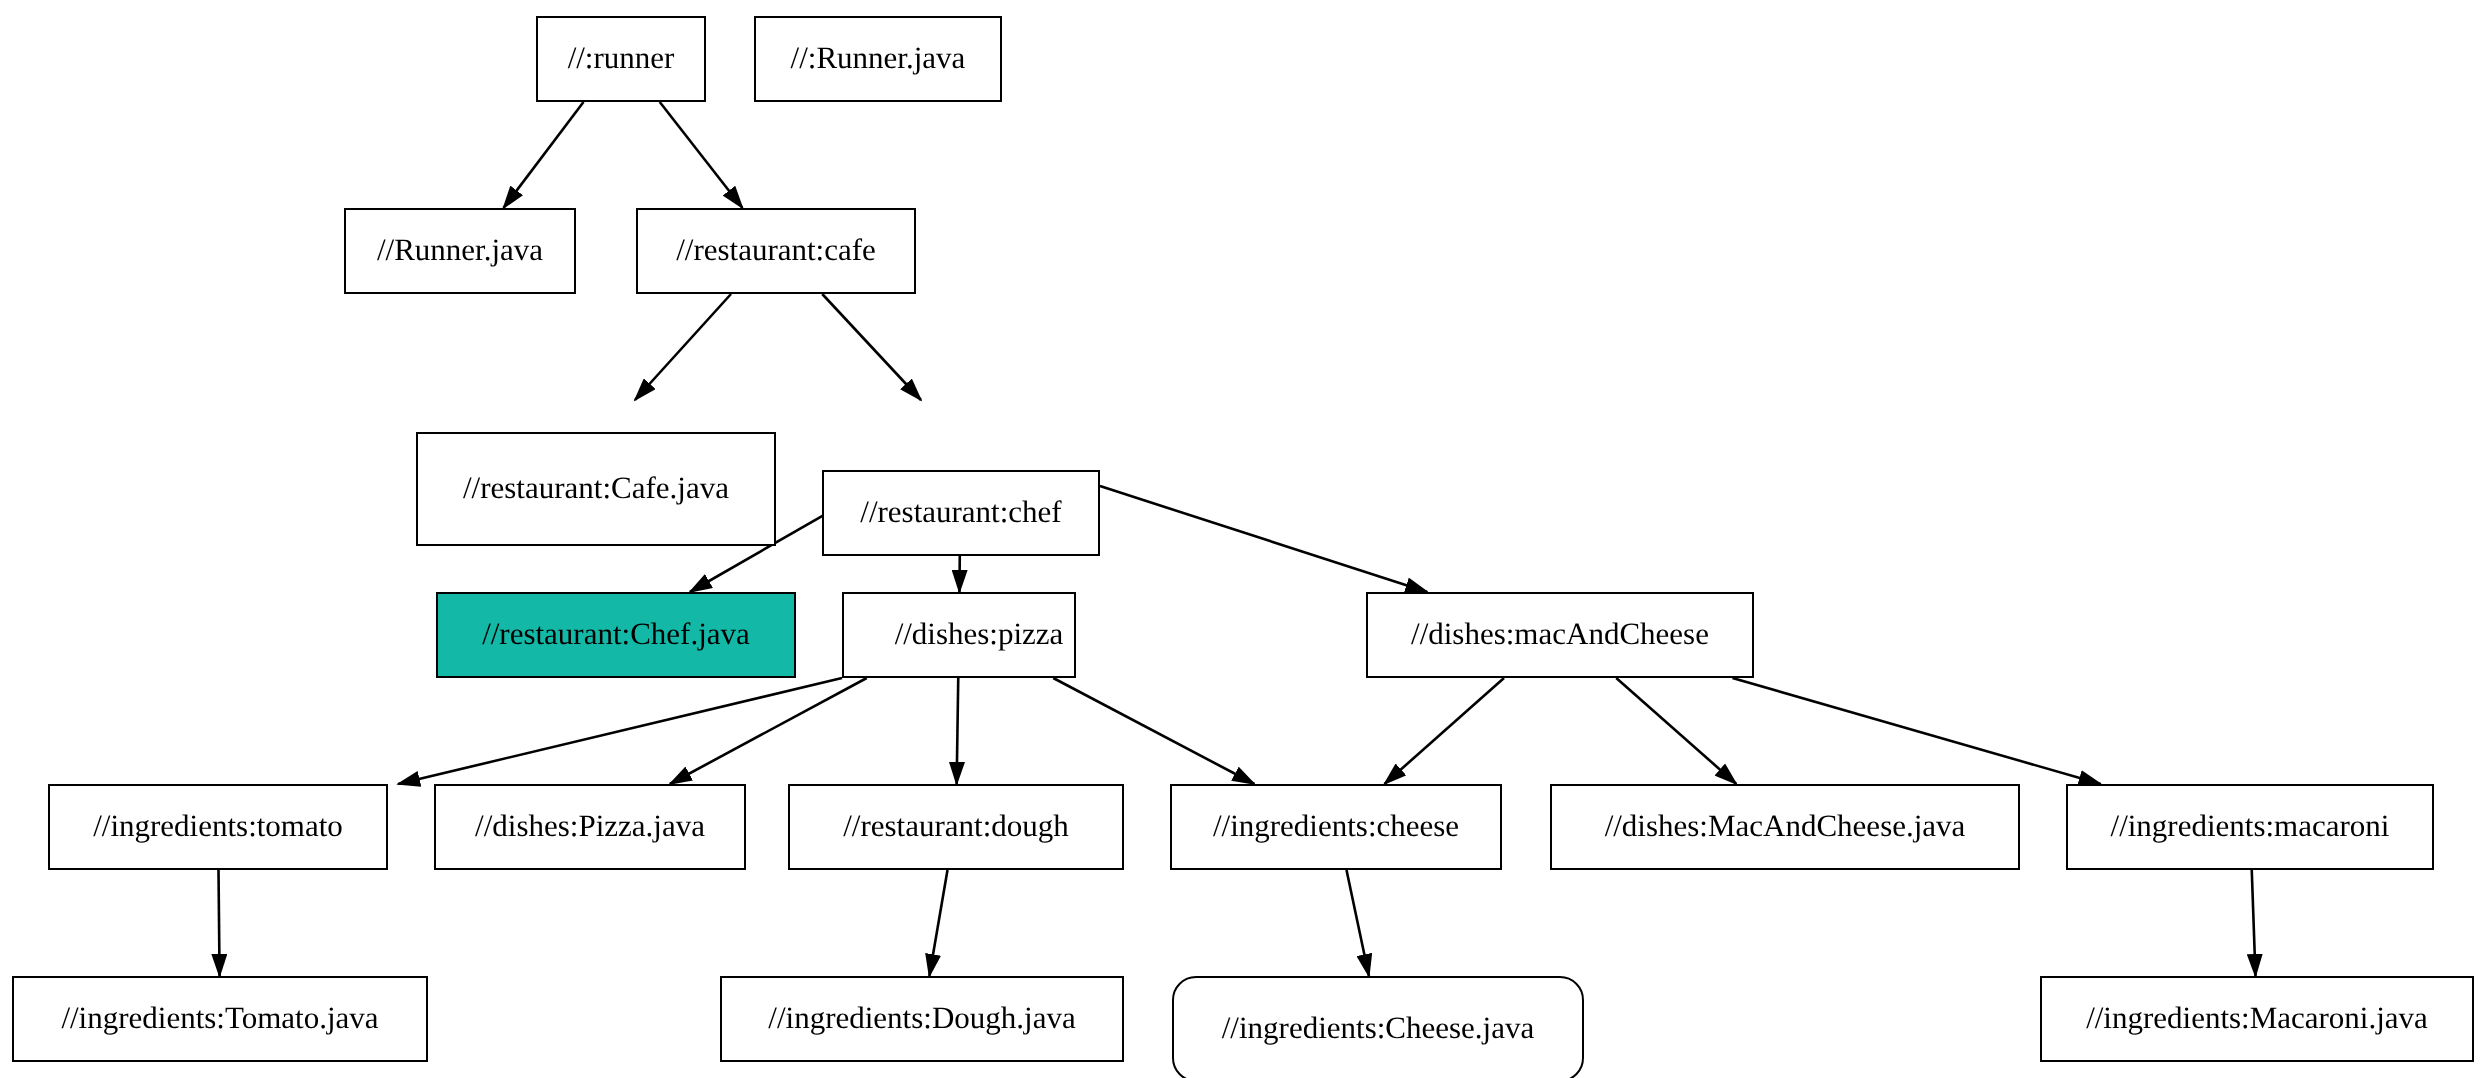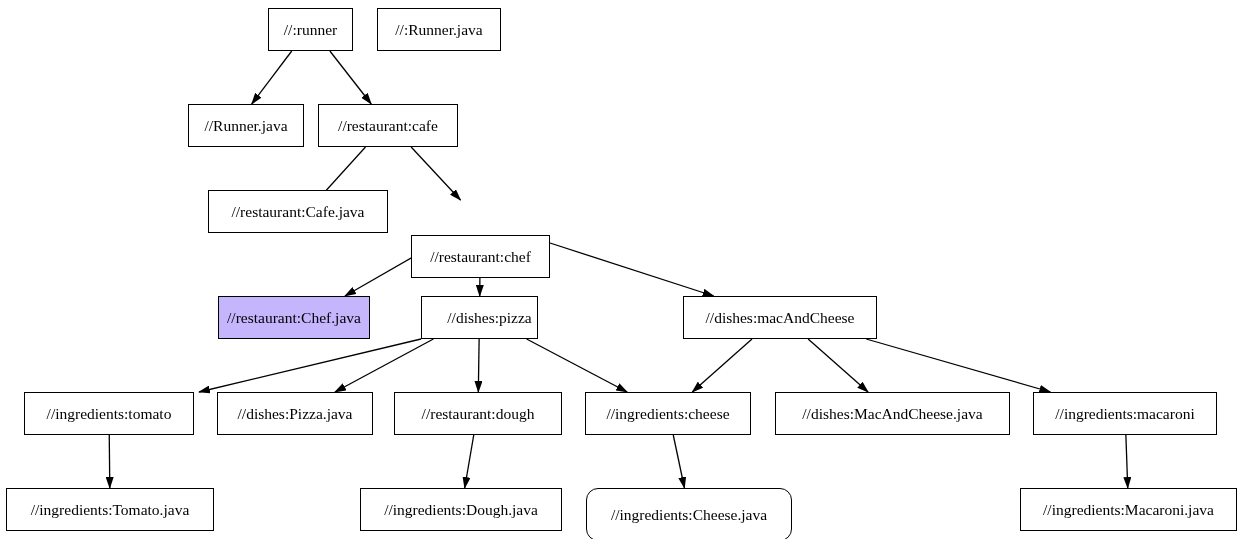--- a/index.html
+++ b/index.html
@@ -65,25 +65,25 @@
         <line x1="866.25" y1="339" x2="1050.3271812080536" y2="392" stroke="#000000" stroke-width="1.3" marker-end="url(#arrowhead)"></line>
         <line x1="109.25" y1="435" x2="109.78355704697987" y2="488" stroke="#000000" stroke-width="1.3" marker-end="url(#arrowhead)"></line>
         <line x1="473.75" y1="435" x2="464.6795302013423" y2="488" stroke="#000000" stroke-width="1.3" marker-end="url(#arrowhead)"></line>
         <line x1="673.25" y1="435" x2="684.4546979865772" y2="488" stroke="#000000" stroke-width="1.3" marker-end="url(#arrowhead)"></line>
         <line x1="1125.875" y1="435" x2="1127.7424496644296" y2="488" stroke="#000000" stroke-width="1.3" marker-end="url(#arrowhead)"></line>
       </g>
   </svg>
   <div>
       <div class="node" style="left: 268px; top: 8px; width: 85px; height: 43px; background: rgb(255, 255, 255); border-color: rgb(0, 0, 0); color: rgb(0, 0, 0);">//:runner</div>
       <div class="node" style="left: 377px; top: 8px; width: 124px; height: 43px; background: rgb(255, 255, 255); border-color: rgb(0, 0, 0); color: rgb(0, 0, 0); text-align: right;">//:Runner.java</div>
-      <div class="node" style="left: 188px; top: 104px; width: 116px; height: 43px; background: rgb(255, 255, 255); border-color: rgb(0, 0, 0); color: rgb(0, 0, 0);">//Runner.java</div>
+      <div class="node" style="left: 172px; top: 104px; width: 116px; height: 43px; background: rgb(255, 255, 255); border-color: rgb(0, 0, 0); color: rgb(0, 0, 0);">//Runner.java</div>
       <div class="node" style="left: 318px; top: 104px; width: 140px; height: 43px; background: rgb(255, 255, 255); border-color: rgb(0, 0, 0); color: rgb(0, 0, 0);">//restaurant:cafe</div>
-      <div class="node" style="left: 208px; top: 190px; width: 180px; height: 43px; background: rgb(255, 255, 255); border-color: rgb(0, 0, 0); color: rgb(0, 0, 0);">//restaurant:Cafe.java</div>
+      <div class="node" style="left: 208px; top: 216px; width: 180px; height: 57px; background: rgb(255, 255, 255); border-color: rgb(0, 0, 0); color: rgb(0, 0, 0);">//restaurant:Cafe.java</div>
       <div class="node" style="left: 411px; top: 200px; width: 139px; height: 43px; background: rgb(255, 255, 255); border-color: rgb(0, 0, 0); color: rgb(0, 0, 0); margin-top: 35px;">//restaurant:chef</div>
-      <div class="node" style="left: 218px; top: 296px; width: 152px; height: 43px; background: #c4b5fd; border-color: rgb(0, 0, 0); color: rgb(0, 0, 0);">//restaurant:Chef.java</div>
+      <div class="node" style="left: 218px; top: 296px; width: 180px; height: 43px; background: #14b8a6; border-color: rgb(0, 0, 0); color: rgb(0, 0, 0);">//restaurant:Chef.java</div>
       <div class="node" style="left: 421px; top: 296px; width: 117px; height: 43px; background: rgb(255, 255, 255); border-color: rgb(0, 0, 0); color: rgb(0, 0, 0); padding-left: 20px;">//dishes:pizza</div>
       <div class="node" style="left: 683px; top: 296px; width: 194px; height: 43px; background: rgb(255, 255, 255); border-color: rgb(0, 0, 0); color: rgb(0, 0, 0);">//dishes:macAndCheese</div>
       <div class="node" style="left: 24px; top: 392px; width: 170px; height: 43px; background: rgb(255, 255, 255); border-color: rgb(0, 0, 0); color: rgb(0, 0, 0);">//ingredients:tomato</div>
       <div class="node" style="left: 217px; top: 392px; width: 156px; height: 43px; background: rgb(255, 255, 255); border-color: rgb(0, 0, 0); color: rgb(0, 0, 0);">//dishes:Pizza.java</div>
       <div class="node" style="left: 394px; top: 392px; width: 168px; height: 43px; background: rgb(255, 255, 255); border-color: rgb(0, 0, 0); color: rgb(0, 0, 0);">//restaurant:dough</div>
       <div class="node" style="left: 585px; top: 392px; width: 166px; height: 43px; background: rgb(255, 255, 255); border-color: rgb(0, 0, 0); color: rgb(0, 0, 0);">//ingredients:cheese</div>
       <div class="node" style="left: 775px; top: 392px; width: 235px; height: 43px; background: rgb(255, 255, 255); border-color: rgb(0, 0, 0); color: rgb(0, 0, 0);">//dishes:MacAndCheese.java</div>
       <div class="node" style="left: 1033px; top: 392px; width: 184px; height: 43px; background: rgb(255, 255, 255); border-color: rgb(0, 0, 0); color: rgb(0, 0, 0);">//ingredients:macaroni</div>
       <div class="node" style="left: 6px; top: 488px; width: 208px; height: 43px; background: rgb(255, 255, 255); border-color: rgb(0, 0, 0); color: rgb(0, 0, 0);">//ingredients:Tomato.java</div>
       <div class="node" style="left: 360px; top: 488px; width: 202px; height: 43px; background: rgb(255, 255, 255); border-color: rgb(0, 0, 0); color: rgb(0, 0, 0);">//ingredients:Dough.java</div>

